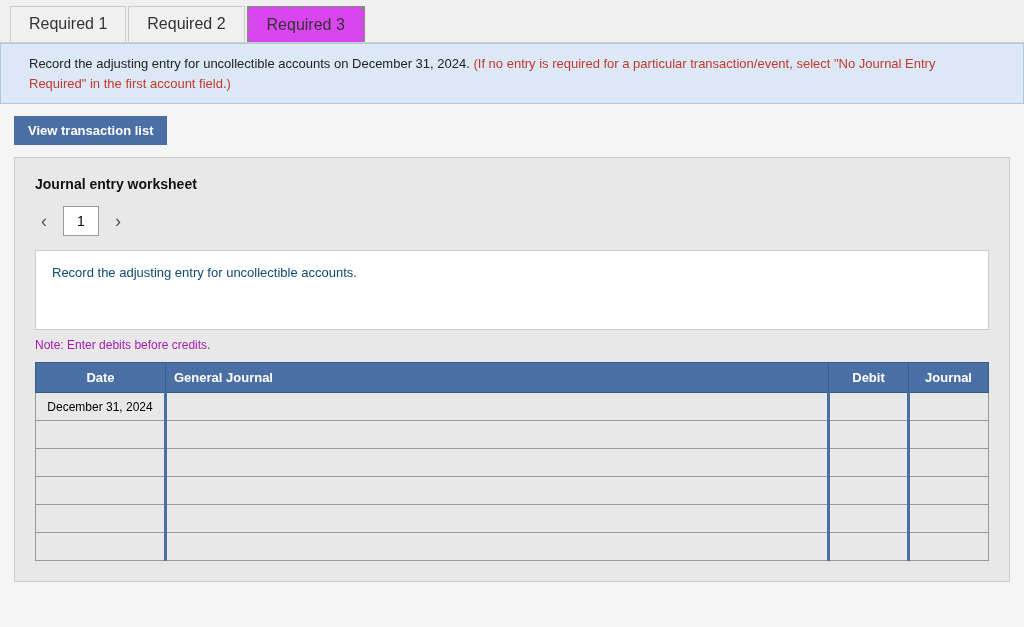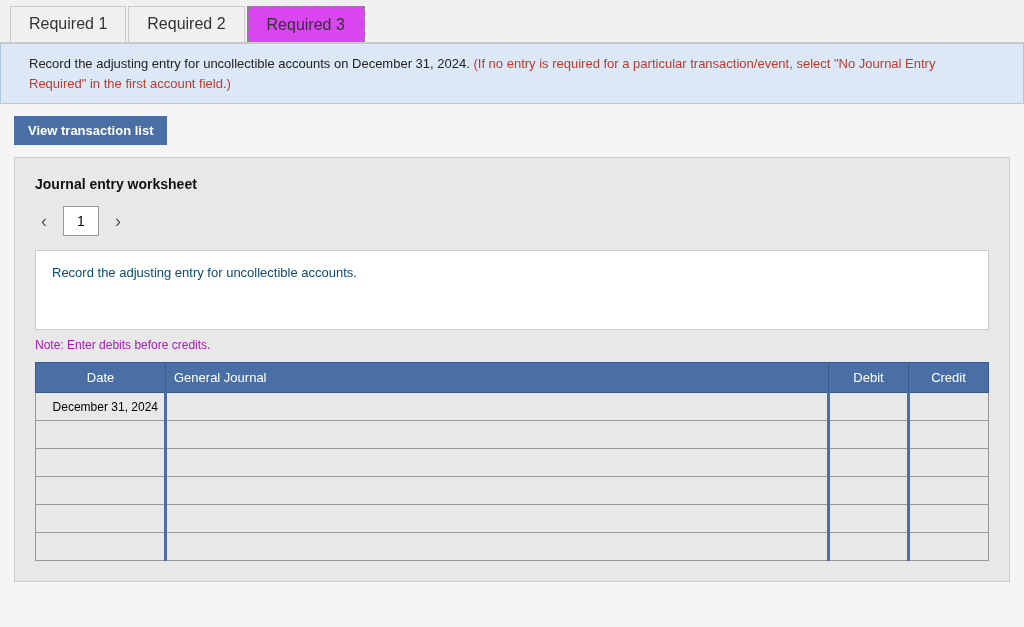--- a/index.html
+++ b/index.html
@@ -136,21 +136,21 @@
     
     .journal-table {
       width: 100%;
       border-collapse: collapse;
       border: 1px solid #555;
     }
 
     .journal-table thead tr th {
       background: #4a6fa5;
       color: #fff;
-      font-weight: normal;
+      font-weight: bold;
       font-size: 13px;
       padding: 7px 8px;
       border: 1px solid #3a5a8a;
       text-align: center;
     }
 
     .journal-table thead tr th:first-child {
       width: 130px;
       text-align: center;
     }
@@ -175,21 +175,21 @@
       width: 100%;
       height: 100%;
       border: none;
       padding: 4px 6px;
       font-size: 12px;
       background: transparent;
       outline: none;
     }
 
     .journal-table tbody tr td:first-child input {
-      text-align: right;
+      text-align: center;
     }
 
     .journal-table tbody tr td:nth-child(3) input,
     .journal-table tbody tr td:nth-child(4) input {
       text-align: right;
     }
 
     
     .journal-table tbody tr td:nth-child(2) {
       border-left: 3px solid #4a6fa5;
@@ -245,21 +245,21 @@
     </div>
 
     <div class="note-text">Note: Enter debits before credits.</div>
 
     <table class="journal-table">
       <thead>
         <tr>
           <th>Date</th>
           <th>General Journal</th>
           <th>Debit</th>
-          <th>Credit</th>
+          <th>Journal</th>
         </tr>
       </thead>
       <tbody id="journal-tbody">
       <tr>
             <td><input type="text" value="December 31, 2024" style=""></td>
             <td><input type="text" style=""></td>
             <td><input type="text" style="text-align: right;"></td>
             <td><input type="text" style="text-align: right;"></td>
           </tr>
           <tr>

